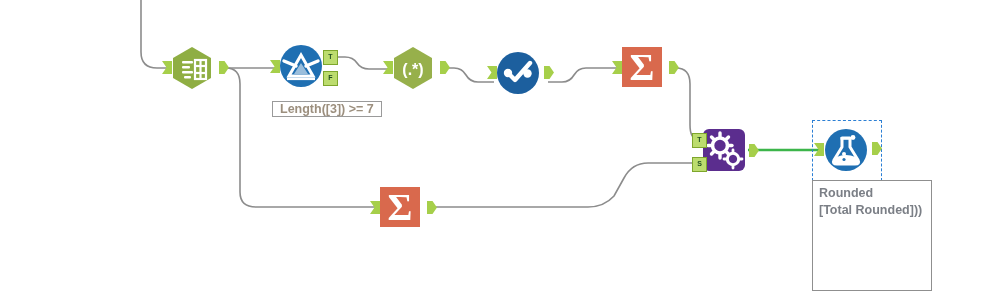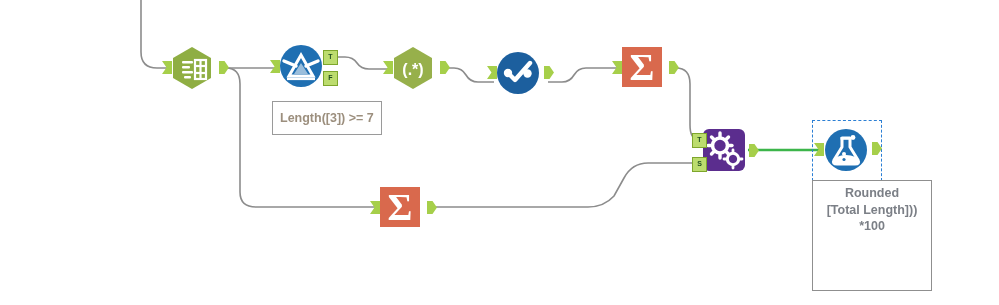--- a/index.html
+++ b/index.html
@@ -35,21 +35,21 @@
   }
 
   
   .expr-box{
     position:absolute;
     background:#ffffff;
     border:1px solid #9a9a9a;
     color:#9c8f7e;
     font-size:12.5px;
     font-weight:bold;
-    padding:9px 7px;
+    padding:0 7px;
     white-space:nowrap;
     font-family:"Liberation Sans", sans-serif;
   }
   .note-box{
     position:absolute;
     background:#ffffff;
     border:1px solid #8f8f8f;
     color:#7b7f86;
     font-size:12.5px;
     font-weight:bold;
@@ -218,19 +218,18 @@
       <path d="M12.5,29 Q22,25 31.5,29 L34,32.5 Q36,36 31,36 L13,36 Q8,36 10,32.5 Z" fill="#ffffff"></path>
       <circle cx="20" cy="26" r="2" fill="#ffffff"></circle>
       <circle cx="29" cy="9.5" r="2.4" fill="#ffffff"></circle>
       <circle cx="20" cy="31.5" r="1.6" fill="#1f6fb2"></circle>
       <rect x="16.5" y="9" width="11" height="2.6" fill="#ffffff"></rect>
     </svg>
     <div class="anchor in" style="left:-10px;top:15px;"></div>
     <div class="anchor out" style="left:48px;top:14px;"></div>
   </div>
 
-  <div class="note-box" style="left:812px;top:180px;width:120px;height:111px;text-align:center;">
+  <div class="note-box" style="left:812px;top:180px;width:120px;height:111px;">
     <div>Rounded</div>
-    <div>[Total Length]))</div>
-    <div>*100</div>
+    <div>[Total Rounded]))</div>
   </div>
 
 </div>
 
 </body></html>

